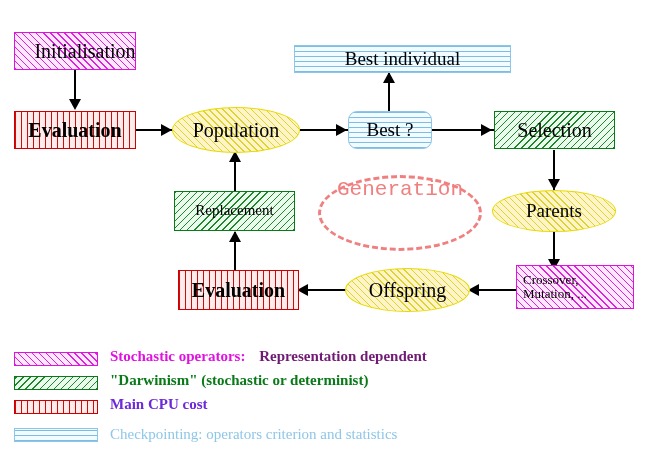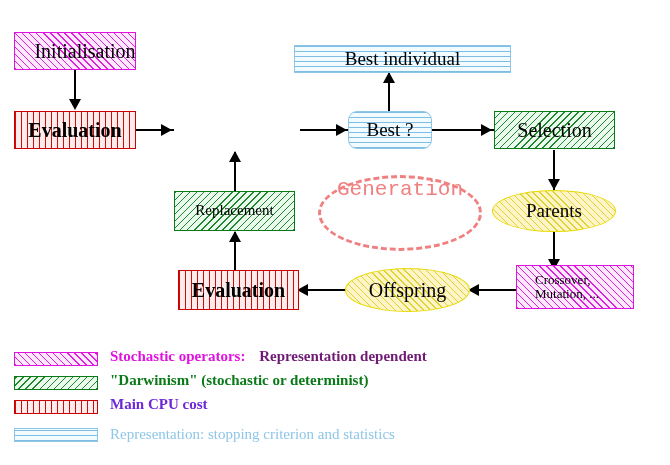--- a/index.html
+++ b/index.html
@@ -111,20 +111,23 @@
   <div class="ah ah-u" style="left:229px;top:151px;"></div>
 
   <div class="node magenta" style="left:14px;top:32px;width:122px;height:38px;font-size:20px;padding-left:20px;">
     <span>Initialisation</span>
   </div>
 
   <div class="node red" style="left:14px;top:111px;width:122px;height:38px;font-size:20px;">
     <span>Evaluation</span>
   </div>
 
+  <div class="node yellow ellipse" style="left:172px;top:107px;width:128px;height:46px;font-size:20px;">
+    <span>Population</span>
+  </div>
 
   <div class="node blue" style="left:294px;top:45px;width:217px;height:28px;font-size:19px;">
     <span>Best individual</span>
   </div>
 
   <div class="node blue rounded" style="left:348px;top:111px;width:84px;height:38px;font-size:19px;">
     <span>Best ?</span>
   </div>
 
   <div class="node green" style="left:494px;top:111px;width:121px;height:38px;font-size:20px;">
@@ -144,21 +147,21 @@
   </div>
 
   <div class="node red" style="left:178px;top:270px;width:121px;height:40px;font-size:20px;">
     <span>Evaluation</span>
   </div>
 
   <div class="node yellow ellipse" style="left:345px;top:268px;width:125px;height:44px;font-size:20px;">
     <span>Offspring</span>
   </div>
 
-  <div class="node magenta" style="left:516px;top:265px;width:118px;height:44px;font-size:13px;flex-direction:column;justify-content:center;align-items:flex-start;padding-left:18px;">
+  <div class="node magenta" style="left:516px;top:265px;width:118px;height:44px;font-size:13px;flex-direction:column;justify-content:center;align-items:flex-start;padding-left:6px;">
     <span>Crossover,</span>
     <span>Mutation, ...</span>
   </div>
 
   <div class="lg-row" style="top:350px;">
     <div class="sw magenta" style="top:2px;"></div>
     <div class="lg-txt" style="color:#e012e0;">
       <span>Stochastic operators:</span>
       <span style="color:#701a75;padding-left:10px;">Representation dependent</span>
     </div>
@@ -169,16 +172,16 @@
     <div class="lg-txt" style="color:#0a7a18;">"Darwinism" (stochastic or determinist)</div>
   </div>
 
   <div class="lg-row" style="top:398px;">
     <div class="sw red" style="top:2px;"></div>
     <div class="lg-txt" style="color:#6d28d9;">Main CPU cost</div>
   </div>
 
   <div class="lg-row" style="top:428px;">
     <div class="sw blue" style="top:0px;"></div>
-    <div class="lg-txt thin" style="color:#8ec6e8;">Representation: stopping criterion and statistics</div>
+    <div class="lg-txt thin" style="color:#8ec6e8;">Checkpointing: operators criterion and statistics</div>
   </div>
 
 </div>
 
 </body></html>

